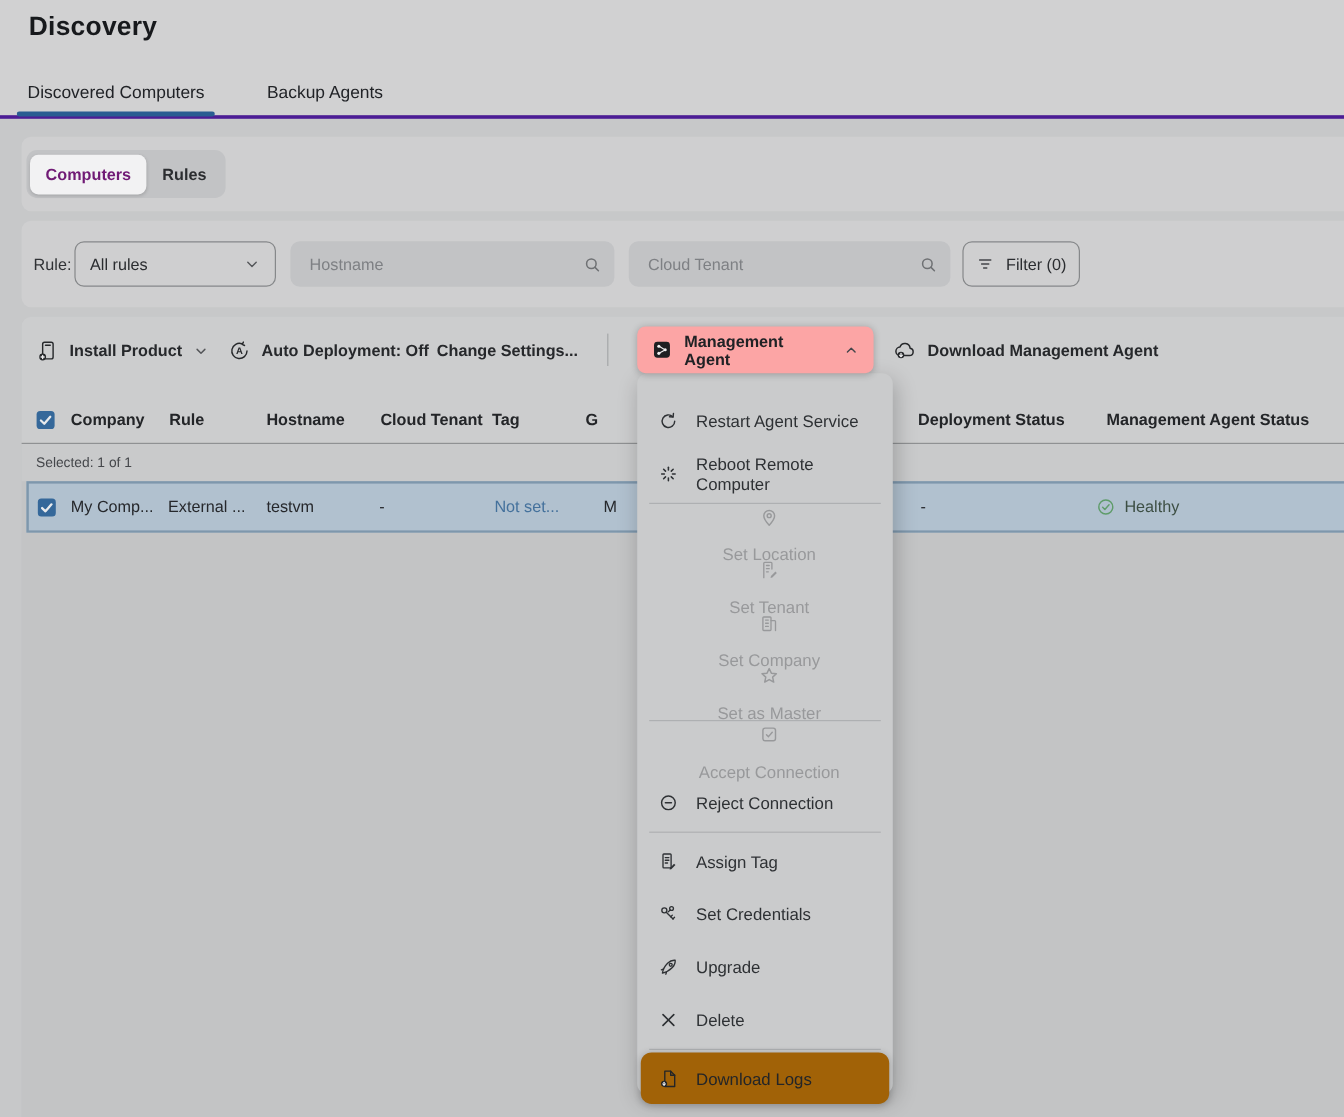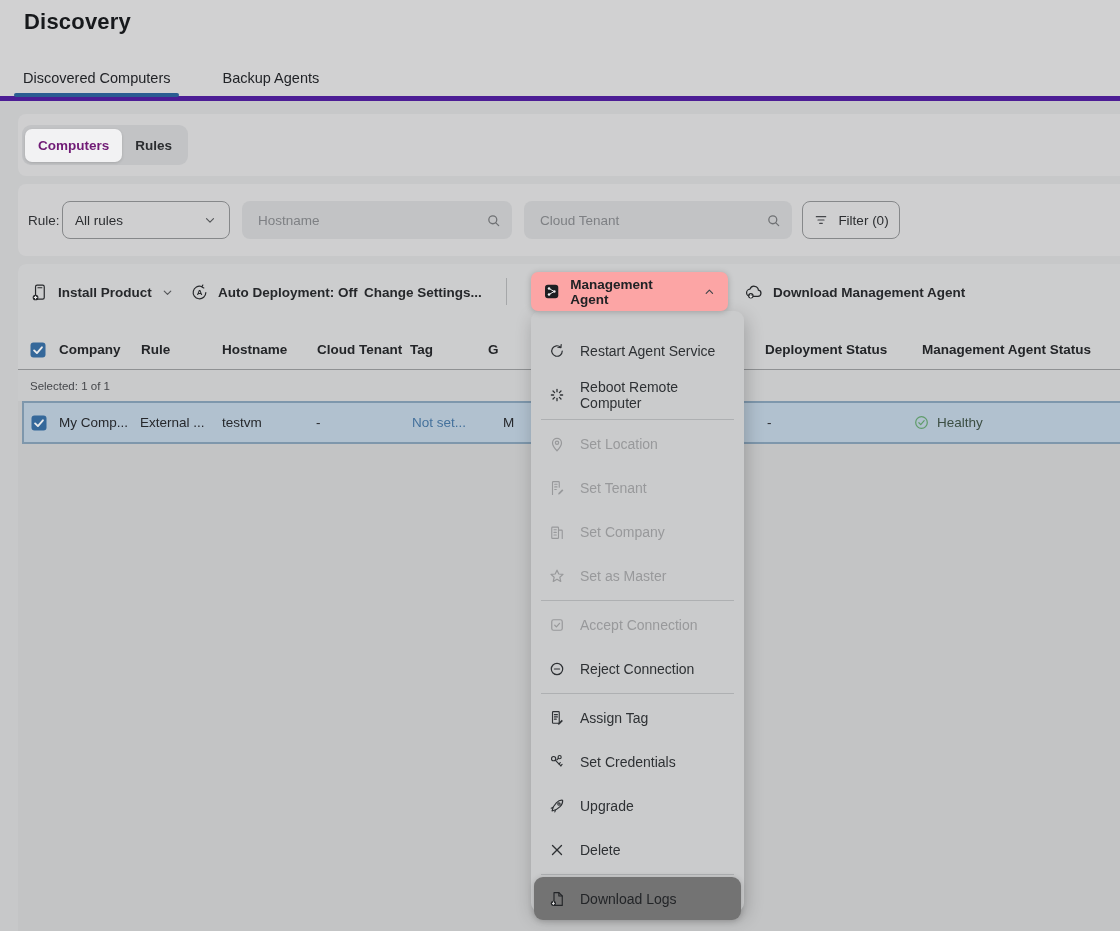--- a/index.html
+++ b/index.html
@@ -1,20 +1,20 @@
 <!DOCTYPE html>
 <html><head>
 <meta charset="utf-8">
 <style>
   html,body{margin:0;padding:0;background:#c7c8c9;}
   .page{position:relative;width:1120px;height:931px;overflow:hidden;
         font-family:"Liberation Sans","DejaVu Sans",sans-serif;color:#222;background:#c7c8c9;}
 
   
-  .topband{position:absolute;left:0;top:0;right:0;height:96px;background:#d1d1d2;border-bottom:5px solid #4c1d95;}
+  .topband{position:absolute;left:0;top:0;right:0;height:96px;background:#d1d1d2;border-bottom:3px solid #4c1d95;}
   .page-title{position:absolute;left:24px;top:9px;font-size:22px;font-weight:700;color:#17191c;letter-spacing:.2px;}
   .tabs{position:absolute;left:14px;bottom:0;display:flex;gap:34px;}
   .tab{position:relative;padding:0 9px 10px 9px;font-size:14.5px;font-weight:500;color:#212327;cursor:default;}
   .tab.active::after{content:"";position:absolute;left:0;right:0;bottom:-1px;height:4px;background:#2a5d92;border-radius:3px;}
 
   
   .panel{position:absolute;left:18px;right:-10px;background:#cfcfd0;border-radius:8px;}
   .panel.toggle-panel{top:114px;height:62px;}
   .panel.filter-panel{top:184px;height:72px;}
   .main-panel{position:absolute;left:18px;right:-10px;top:264px;bottom:-10px;background:#c3c4c5;border-radius:8px;}
@@ -63,22 +63,22 @@
   
   .ma-button{position:absolute;left:531px;top:272px;width:197px;height:39px;background:#fca5a5;border-radius:7px;
              display:flex;align-items:center;gap:10px;padding:0 12px;box-sizing:border-box;z-index:6;
              font-size:13.5px;font-weight:600;color:#202225;box-shadow:0 1px 6px rgba(0,0,0,.22);}
   .ma-button .spacer{flex:1;}
 
   .dropdown{position:absolute;left:531px;top:311px;width:213px;height:601px;background:#cacbcc;border-radius:9px;
             box-shadow:2px 6px 18px rgba(0,0,0,.22);z-index:5;padding-top:18px;box-sizing:border-box;}
   .mi{height:44px;display:flex;align-items:center;gap:14px;padding:0 10px 0 17px;font-size:14px;font-weight:500;color:#2e3134;cursor:default;}
   .mi svg{flex:0 0 18px;}
-  .mi.disabled{color:#98999b;}
-  .mi.highlight{height:43px;margin:2px 3px 0 3px;background:#737373;border-radius:9px;padding-left:14px;color:#232528;
+  .mi.disabled{color:#98999b;flex-direction:column;}
+  .mi.highlight{height:43px;margin:2px 3px 0 3px;background:#a16207;border-radius:9px;padding-left:14px;color:#232528;
                 box-shadow:0 1px 6px rgba(0,0,0,.2);}
   .mdiv{height:1px;background:#aeb0b2;margin:2px 10px;}
 </style>
 </head>
 <body>
 
 <div class="page">
 
   <div class="topband">
     <div class="page-title">Discovery</div>

